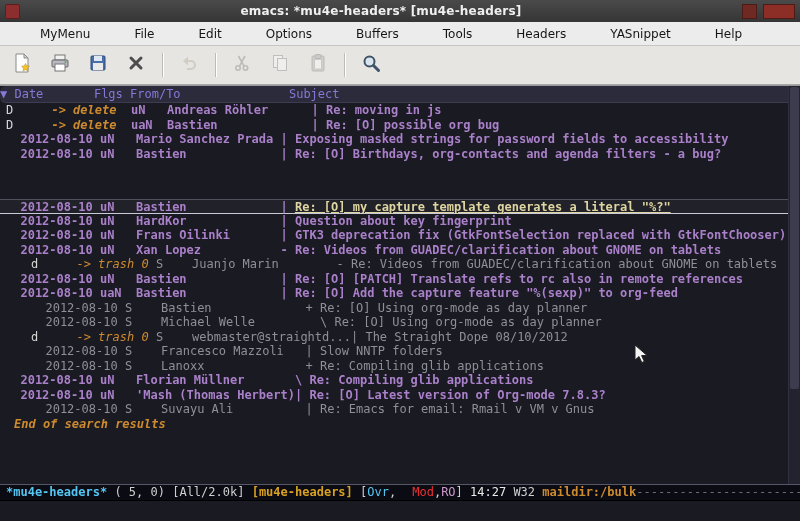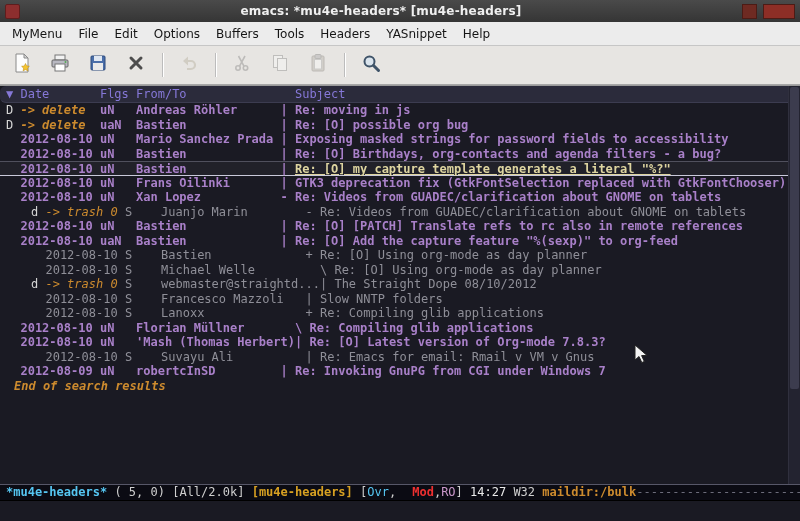--- a/index.html
+++ b/index.html
@@ -20,21 +20,21 @@
   .win-controls { display:flex; align-items:center; gap:6px; }
   .win-btn { width:13px; height:13px; background:#6e2a22; border:1px solid #4c1b15; }
   .win-btn.close { width:30px; background:#8d2e26; }
 
   
   .menubar {
     height:23px; flex:0 0 23px; background:var(--menubar-bg); color:#151515;
     display:flex; align-items:center; font-size:12px; padding-left:4px;
     border-bottom:1px solid #c6c6c6;
   }
-  .menu-item { padding:3px 8px; white-space:nowrap; }
+  .menu-item { padding:3px 8px; white-space:nowrap;margin-left:28px; }
 
   
   .toolbar {
     height:38px; flex:0 0 38px; background:#e7e5e2; border-bottom:1px solid #a7a7a7;
     display:flex; align-items:center; padding-left:8px; gap:10px;
   }
   .toolbar-button {
     width:28px; height:28px; display:flex; align-items:center; justify-content:center;
     border-radius:3px;
   }
@@ -44,67 +44,68 @@
   
   .buffer {
     flex:1 1 auto; position:relative; overflow:hidden;
     background:var(--bg); border-top:1px solid #9a9a9a;
     display:flex; flex-direction:column;
     font-family:"DejaVu Sans Mono", monospace; font-size:12px; line-height:14.5px;
     color:#cccccc;
   }
   .header-line {
     flex:0 0 16px; height:16px; line-height:16px; white-space:pre;
-    background:var(--header-bg); color:var(--header-fg); padding-left:6px;
+    background:var(--header-bg); color:var(--header-fg); 
     border-bottom:1px solid #3c3c50;
     border-radius:6px;
   }
   .w-mark  { display:inline-block; width:2ch;  white-space:pre; }
   .w-date  { display:inline-block; width:11ch; white-space:pre; }
   .w-flags { display:inline-block; width:5ch;  white-space:pre; }
   .w-from  { display:inline-block; min-width:20ch; white-space:pre; }
   .w-gap2  { display:inline-block; width:2ch;  white-space:pre; }
 
   .msg-list { flex:0 0 auto; }
   .row {
     white-space:pre; padding-left:6px; height:14.5px; line-height:14.5px; box-sizing:border-box;
   }
   .row.unread { color:var(--unread); font-weight:bold; }
   .row.read   { color:var(--read); font-weight:normal;padding-left:31px; }
   .c-mark  { display:inline-block; width:2ch;  color:#d6d6d6; font-weight:normal; }
   .c-date  { display:inline-block; width:11ch; }
-  .c-date.markface { color:var(--mark-orange); font-style:italic; }
+  .c-date.markface { color:var(--mark-orange); font-style:italic;margin-left:31px; }
   .c-flags { display:inline-block; width:5ch; }
   .c-from  { display:inline-block; min-width:20ch; }
   .c-thread{ white-space:pre; }
   .row.current {
     border-top:1px solid rgba(190,190,215,.30);
     border-bottom:1px solid #c9c9da;
     background:rgba(255,255,255,.03);
+    margin-top:38px;
   }
   .row.current .c-subject { color:var(--hl-subject); text-decoration:underline; }
 
   .eob {
     padding-left:14px; height:14.5px; line-height:14.5px;
     color:var(--mark-orange); font-style:italic; font-weight:bold; white-space:pre;
   }
   .buffer-spacer { flex:1 1 auto; }
 
   
   .modeline {
     flex:0 0 17px; height:17px; line-height:15px; white-space:pre; overflow:hidden;
     background:var(--modeline-bg); color:var(--plain);
     border-top:1px solid #575768; border-bottom:1px solid #000;
     padding-left:6px; box-sizing:border-box;
   }
   .ml-buffer-name { color:var(--cyan); font-weight:bold; }
   .ml-plain  { color:var(--plain); }
   .ml-mode   { color:var(--orange-mode); font-weight:bold; }
   .ml-ovr    { color:var(--cyan); }
-  .ml-mod    { color:var(--red); font-weight:bold;padding-left:16px; }
+  .ml-mod    { color:var(--red); font-weight:normal;padding-left:16px; }
   .ml-ro     { color:var(--ro-purple); }
   .ml-time   { color:#eaeaea; }
   .ml-folder { color:var(--mark-orange); font-weight:bold; }
   .ml-dashes { color:#6c6c7a; }
 
   .echo-area { flex:0 0 20px; background:var(--bg); }
 
   
   .scrollbar {
     position:absolute; top:0; right:0; bottom:37px; width:11px;
@@ -212,34 +213,34 @@
   <div class="buffer">
 
     <div class="header-line"><span class="w-mark">▼</span><span class="w-date">Date</span><span class="w-flags">Flgs</span><span class="w-from">From/To</span><span class="w-gap2"> </span><span>Subject</span></div>
 
     <div class="msg-list">
         <div class="row unread"><span class="c-mark">D</span><span class="c-date markface">-&gt; delete</span><span class="c-flags">uN</span><span class="c-from">Andreas Röhler</span><span class="c-thread">| </span><span class="c-subject">Re: moving in js</span></div>
         <div class="row unread"><span class="c-mark">D</span><span class="c-date markface">-&gt; delete</span><span class="c-flags">uaN</span><span class="c-from">Bastien</span><span class="c-thread">| </span><span class="c-subject">Re: [O] possible org bug</span></div>
         <div class="row unread"><span class="c-mark"></span><span class="c-date">2012-08-10</span><span class="c-flags">uN</span><span class="c-from">Mario Sanchez Prada</span><span class="c-thread">| </span><span class="c-subject">Exposing masked strings for password fields to accessibility</span></div>
         <div class="row unread"><span class="c-mark"></span><span class="c-date">2012-08-10</span><span class="c-flags">uN</span><span class="c-from">Bastien</span><span class="c-thread">| </span><span class="c-subject">Re: [O] Birthdays, org-contacts and agenda filters - a bug?</span></div>
         <div class="row unread current"><span class="c-mark"></span><span class="c-date">2012-08-10</span><span class="c-flags">uN</span><span class="c-from">Bastien</span><span class="c-thread">| </span><span class="c-subject">Re: [O] my capture template generates a literal "%?"</span></div>
+        <div class="row unread"><span class="c-mark"></span><span class="c-date">2012-08-10</span><span class="c-flags">uN</span><span class="c-from">HardKor</span><span class="c-thread">| </span><span class="c-subject">Question about key fingerprint</span></div>
         <div class="row unread"><span class="c-mark"></span><span class="c-date">2012-08-10</span><span class="c-flags">uN</span><span class="c-from">Frans Oilinki</span><span class="c-thread">| </span><span class="c-subject">GTK3 deprecation fix (GtkFontSelection replaced with GtkFontChooser)</span></div>
         <div class="row unread"><span class="c-mark"></span><span class="c-date">2012-08-10</span><span class="c-flags">uN</span><span class="c-from">Xan Lopez</span><span class="c-thread">- </span><span class="c-subject">Re: Videos from GUADEC/clarification about GNOME on tablets</span></div>
         <div class="row read"><span class="c-mark">d</span><span class="c-date markface">-&gt; trash 0</span><span class="c-flags">S</span><span class="c-from">Juanjo Marin</span><span class="c-thread">- </span><span class="c-subject">Re: Videos from GUADEC/clarification about GNOME on tablets</span></div>
         <div class="row unread"><span class="c-mark"></span><span class="c-date">2012-08-10</span><span class="c-flags">uN</span><span class="c-from">Bastien</span><span class="c-thread">| </span><span class="c-subject">Re: [O] [PATCH] Translate refs to rc also in remote references</span></div>
         <div class="row unread"><span class="c-mark"></span><span class="c-date">2012-08-10</span><span class="c-flags">uaN</span><span class="c-from">Bastien</span><span class="c-thread">| </span><span class="c-subject">Re: [O] Add the capture feature "%(sexp)" to org-feed</span></div>
         <div class="row read"><span class="c-mark"></span><span class="c-date">2012-08-10</span><span class="c-flags">S</span><span class="c-from">Bastien</span><span class="c-thread">+ </span><span class="c-subject">Re: [O] Using org-mode as day planner</span></div>
         <div class="row read"><span class="c-mark"></span><span class="c-date">2012-08-10</span><span class="c-flags">S</span><span class="c-from">Michael Welle</span><span class="c-thread">  \ </span><span class="c-subject">Re: [O] Using org-mode as day planner</span></div>
         <div class="row read"><span class="c-mark">d</span><span class="c-date markface">-&gt; trash 0</span><span class="c-flags">S</span><span class="c-from">webmaster@straightd...</span><span class="c-thread">| </span><span class="c-subject">The Straight Dope 08/10/2012</span></div>
         <div class="row read"><span class="c-mark"></span><span class="c-date">2012-08-10</span><span class="c-flags">S</span><span class="c-from">Francesco Mazzoli</span><span class="c-thread">| </span><span class="c-subject">Slow NNTP folders</span></div>
         <div class="row read"><span class="c-mark"></span><span class="c-date">2012-08-10</span><span class="c-flags">S</span><span class="c-from">Lanoxx</span><span class="c-thread">+ </span><span class="c-subject">Re: Compiling glib applications</span></div>
         <div class="row unread"><span class="c-mark"></span><span class="c-date">2012-08-10</span><span class="c-flags">uN</span><span class="c-from">Florian Müllner</span><span class="c-thread">  \ </span><span class="c-subject">Re: Compiling glib applications</span></div>
         <div class="row unread"><span class="c-mark"></span><span class="c-date">2012-08-10</span><span class="c-flags">uN</span><span class="c-from">'Mash (Thomas Herbert)</span><span class="c-thread">| </span><span class="c-subject">Re: [O] Latest version of Org-mode 7.8.3?</span></div>
         <div class="row read"><span class="c-mark"></span><span class="c-date">2012-08-10</span><span class="c-flags">S</span><span class="c-from">Suvayu Ali</span><span class="c-thread">| </span><span class="c-subject">Re: Emacs for email: Rmail v VM v Gnus</span></div>
-        <div class="row unread"><span class="c-mark"></span><span class="c-date">2012-08-09</span><span class="c-flags">uN</span><span class="c-from">robertcInSD</span><span class="c-thread">| </span><span class="c-subject">Re: Invoking GnuPG from CGI under Windows 7</span></div>
       </div>
 
     <div class="eob">End of search results</div>
 
     <div class="buffer-spacer"></div>
 
     <div class="modeline"><span class="ml-buffer-name">*mu4e-headers*</span><span class="ml-plain"> ( 5, 0) </span><span class="ml-plain">[All/2.0k] </span><span class="ml-mode">[mu4e-headers]</span><span class="ml-plain"> [</span><span class="ml-ovr">Ovr</span><span class="ml-plain">,</span><span class="ml-mod">Mod</span><span class="ml-plain">,</span><span class="ml-ro">RO</span><span class="ml-plain">] </span><span class="ml-time">14:27</span><span class="ml-plain"> W32 </span><span class="ml-folder">maildir:/bulk</span><span class="ml-dashes">--------------------------------------------------</span></div>
 
     <div class="echo-area"></div>
 

